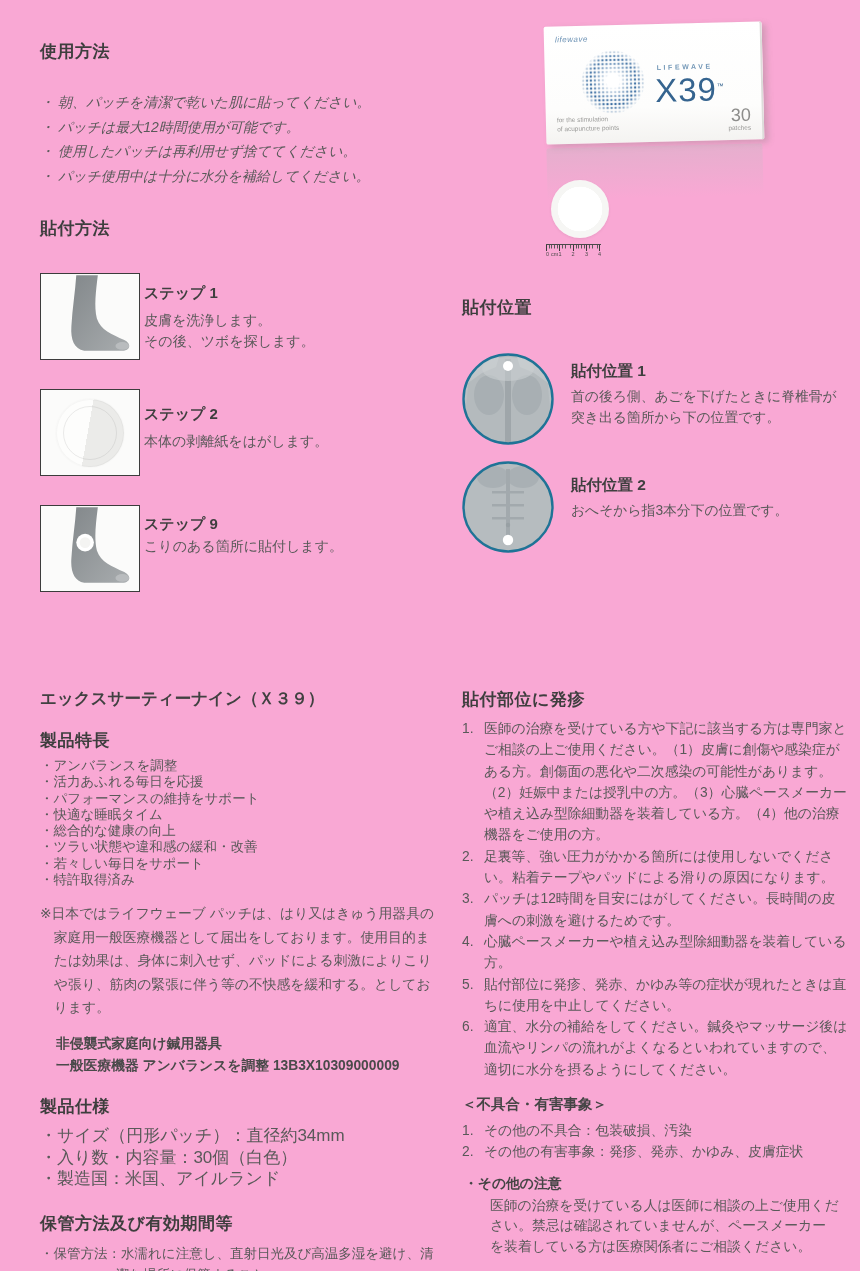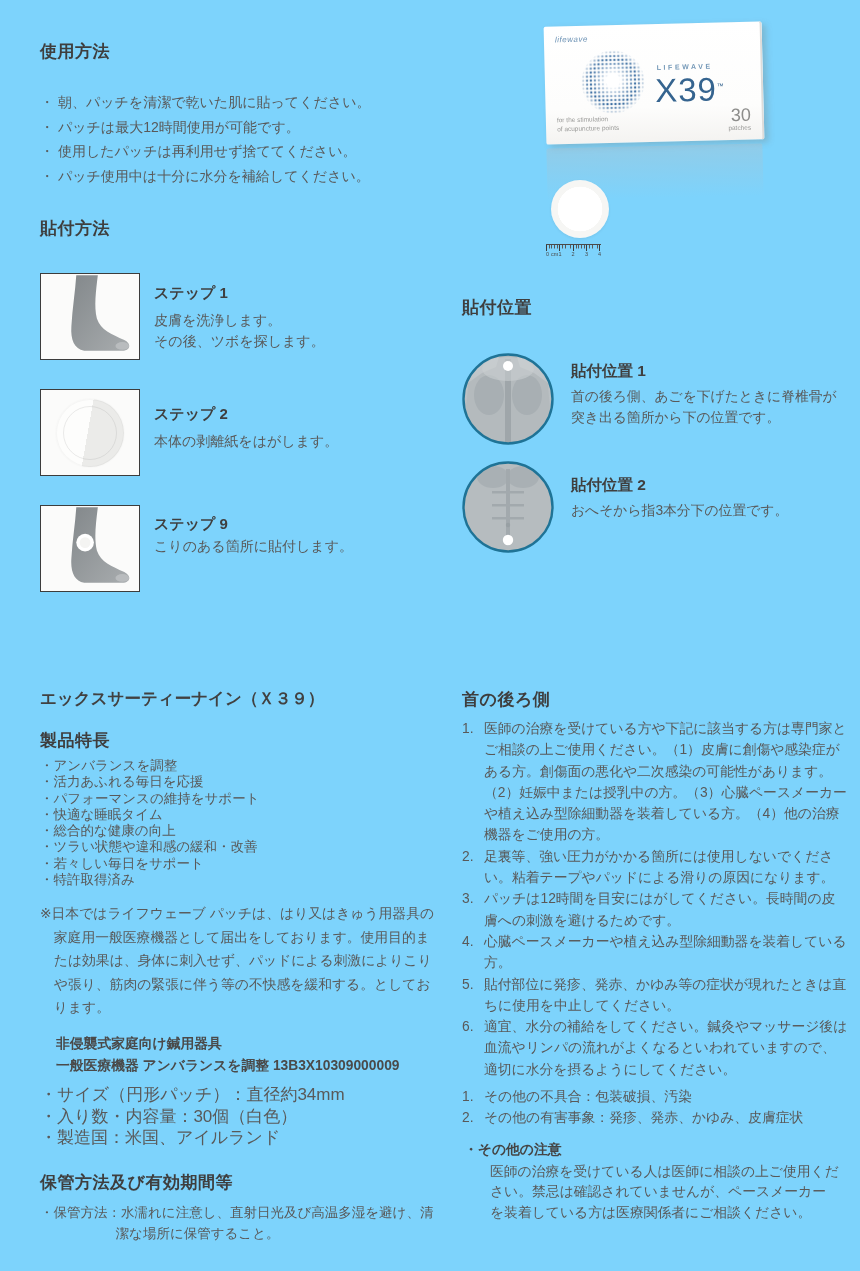--- a/index.html
+++ b/index.html
@@ -1,35 +1,35 @@
 <!DOCTYPE html>
 <html><head>
 <meta charset="utf-8">
 <style>
   * { margin:0; padding:0; box-sizing:border-box; }
   html,body { background:#e8e7e5; }
   body { font-family:"Liberation Sans","DejaVu Sans",sans-serif; }
   #page {
     position:relative; width:860px; height:1271px; margin:0 auto;
-    background:#7dd3fc; color:#575757; overflow:hidden;
+    background:#f9a8d4; color:#575757; overflow:hidden;
   }
   .abs { position:absolute; }
   .preline { white-space:pre-line; }
 
   
   .h-main { font-size:17px; font-weight:700; color:#3e3e3e; letter-spacing:0.5px; }
   .h-sub  { font-size:16.5px; font-weight:700; color:#414141; }
   .h-bracket { font-size:14.5px; font-weight:700; color:#454545; }
 
   
   .dot-list { list-style:none; margin-top:27px; }
-  .dot-list li { font-size:14px; line-height:24.5px; color:#595959; }
+  .dot-list li { font-size:14px; line-height:24.5px; color:#595959;font-style:italic; }
 
   .steps { margin-top:33px; }
-  .step-row { display:flex; gap:14px; margin-bottom:29px; }
+  .step-row { display:flex; gap:4px; margin-bottom:29px; }
   .step-img-box {
     width:100px; height:87px; flex:0 0 100px;
     background:#fbfbfa; border:1.5px solid #3c3c3c;
     display:flex; align-items:center; justify-content:center; overflow:hidden;
   }
   .step-label { font-size:15px; font-weight:700; color:#3f3f3f; margin-top:11px; }
   .step-text  { font-size:14px; line-height:20.5px; color:#595959; margin-top:7px; }
   .peel {
     width:68px; height:68px; border-radius:50%;
     background:linear-gradient(100deg,#fdfdfc 0 47%,#ebebe9 47% 100%);
@@ -299,35 +299,36 @@
       <li>・特許取得済み</li>
     </ul>
 
     <div class="reg-note">※日本ではライフウェーブ パッチは、はり又はきゅう用器具の家庭用一般医療機器として届出をしております。使用目的または効果は、身体に刺入せず、パッドによる刺激によりこりや張り、筋肉の緊張に伴う等の不快感を緩和する。としております。</div>
 
     <div class="device-lines">
       <div>非侵襲式家庭向け鍼用器具</div>
       <div>一般医療機器 アンバランスを調整 13B3X10309000009</div>
     </div>
 
+    <div class="h-main spec-title">製品仕様</div>
     <ul class="spec-list">
       <li>・サイズ（円形パッチ）：直径約34mm</li>
       <li>・入り数・内容量：30個（白色）</li>
       <li>・製造国：米国、アイルランド</li>
     </ul>
 
     <div class="h-main storage-title">保管方法及び有効期間等</div>
     <ul class="storage-list">
       <li>・保管方法：水濡れに注意し、直射日光及び高温多湿を避け、清潔な場所に保管すること。</li>
 
     </ul>
   </section>
 
   <section class="abs bright">
-    <div class="h-main">首の後ろ側</div>
+    <div class="h-main">貼付部位に発疹</div>
 
     <div class="num-list">
       <div class="num-item">
         <span class="num">1.</span>
         <span class="txt">医師の治療を受けている方や下記に該当する方は専門家とご相談の上ご使用ください。（1）皮膚に創傷や感染症がある方。創傷面の悪化や二次感染の可能性があります。（2）妊娠中または授乳中の方。（3）心臓ペースメーカーや植え込み型除細動器を装着している方。（4）他の治療機器をご使用の方。</span>
       </div>
       <div class="num-item">
         <span class="num">2.</span>
         <span class="txt">足裏等、強い圧力がかかる箇所には使用しないでください。粘着テープやパッドによる滑りの原因になります。</span>
       </div>
@@ -342,20 +343,21 @@
       <div class="num-item">
         <span class="num">5.</span>
         <span class="txt">貼付部位に発疹、発赤、かゆみ等の症状が現れたときは直ちに使用を中止してください。</span>
       </div>
       <div class="num-item">
         <span class="num">6.</span>
         <span class="txt">適宜、水分の補給をしてください。鍼灸やマッサージ後は血流やリンパの流れがよくなるといわれていますので、適切に水分を摂るようにしてください。</span>
       </div>
     </div>
 
+    <div class="h-bracket">＜不具合・有害事象＞</div>
     <div class="num-list adverse-list">
       <div class="num-item">
         <span class="num">1.</span>
         <span class="txt">その他の不具合：包装破損、汚染</span>
       </div>
       <div class="num-item">
         <span class="num">2.</span>
         <span class="txt">その他の有害事象：発疹、発赤、かゆみ、皮膚症状</span>
       </div>
     </div>

